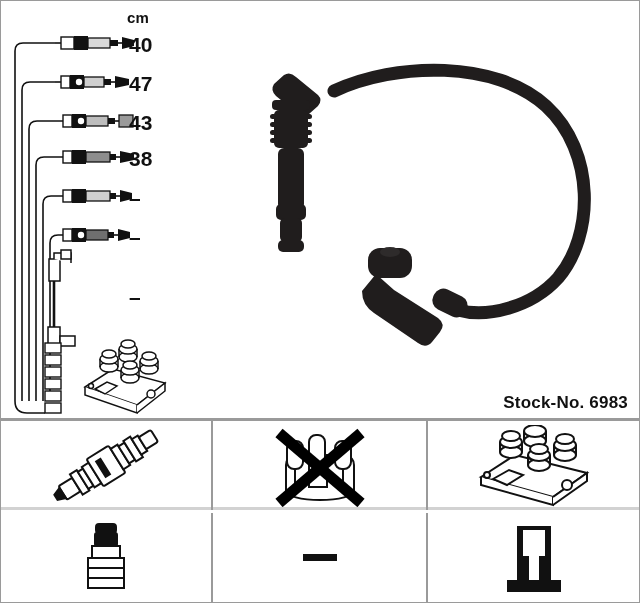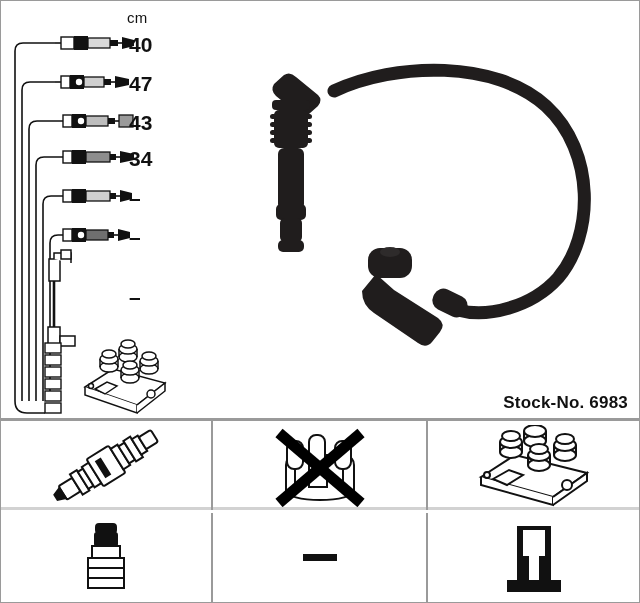--- a/index.html
+++ b/index.html
@@ -15,21 +15,21 @@
   }
   
   .upper{
     position:absolute;left:0;top:0;width:638px;height:420px;
     box-sizing:border-box;
     border-bottom:3px solid #9a9a9a;
   }
   
   .cm-head{
     position:absolute;left:126px;top:8px;
-    font-size:15px;font-weight:normal;color:#111;letter-spacing:.2px;
+    font-size:15px;font-weight:bold;color:#111;letter-spacing:.2px;
   }
   
   .len{
     position:absolute;left:128px;
     font-size:21px;font-weight:bold;color:#111;
     line-height:1;
   }
   .len.dash{font-size:21px;}
   
   .wire-svg{position:absolute;left:0;top:0;width:260px;height:420px;}
@@ -207,21 +207,21 @@
         <circle cx="72" cy="55" r="4"></circle>
         <circle cx="12" cy="47" r="2.5"></circle>
       </g>
     </svg>
 
     <div class="cm-head">cm</div>
 
     <div class="len" style="top:33px;">40</div>
     <div class="len" style="top:72px;text-align:right;">47</div>
     <div class="len" style="top:111px;">43</div>
-    <div class="len" style="top:147px;">34</div>
+    <div class="len" style="top:147px;">38</div>
     <div class="len dash" style="top:186px;">–</div>
     <div class="len dash" style="top:225px;">–</div>
     <div class="len dash" style="top:285px;">–</div>
 
     <svg class="photo" viewBox="0 0 390 300">
 
       <path d="M88 35 C150 6 250 4 300 50 C350 96 348 180 312 222 C285 252 240 262 212 254" fill="none" stroke="#201d1d" stroke-width="13" stroke-linecap="round"></path>
 
       <g fill="#201d1d">
         <path d="M30 40 q-6 -6 -2 -12 l10 -9 q6 -4 12 2 l22 18 q5 5 0 11 l-9 8 q-6 4 -12 -1 z"></path>

